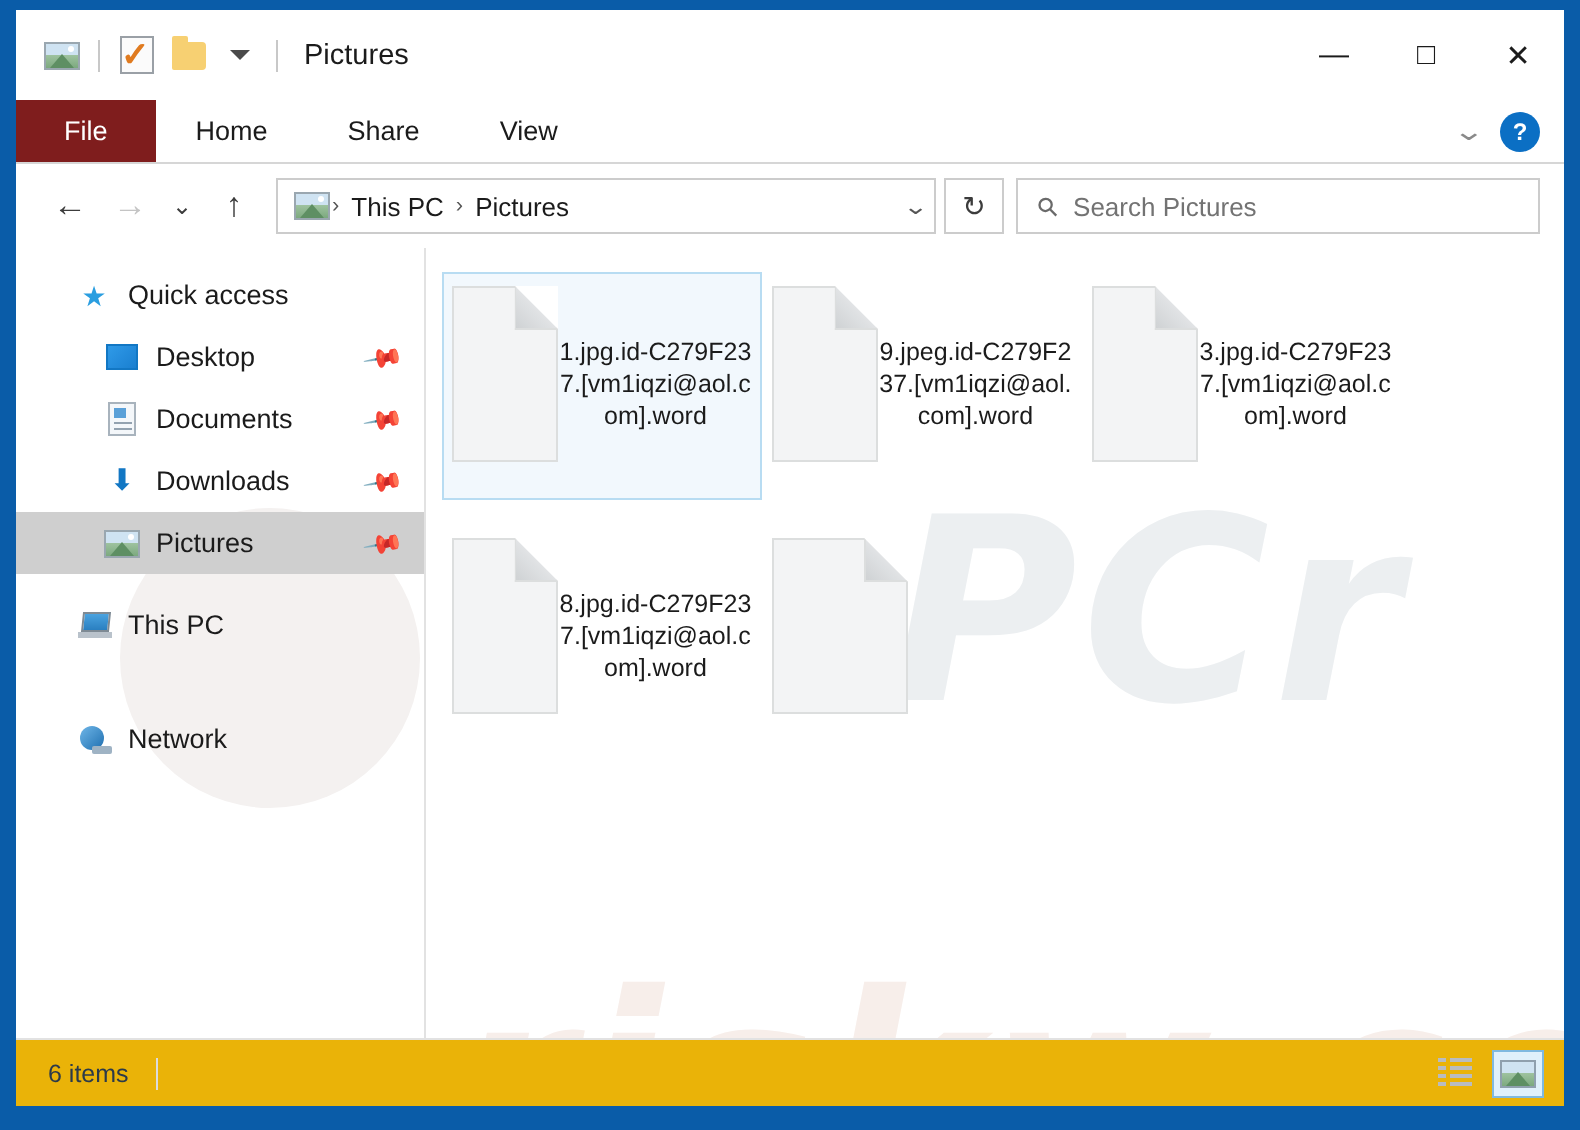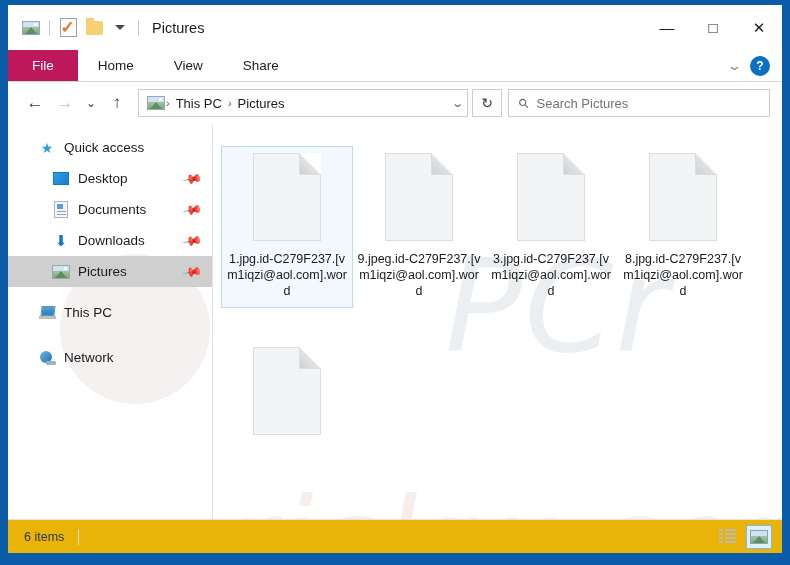--- a/index.html
+++ b/index.html
@@ -19,21 +19,21 @@
     background: #ffffff;
     display: flex; flex-direction: column;
     overflow: hidden;
   }
 
   
   .watermark {
     position: absolute;
     pointer-events: none;
     font-family: "DejaVu Sans", sans-serif;
-    font-weight: normal;
+    font-weight: bold;
     font-style: italic;
     color: #dfe3e6;
     user-select: none;
     white-space: nowrap;
   }
   .wm-top {
     left: 232px; top: 108px;
     font-size: 128px;
     color: #eceff1;
     letter-spacing: 2px;
@@ -134,21 +134,21 @@
     background: #ffffff;
     border-bottom: 1px solid #d6d6d6;
     flex: 0 0 auto;
     position: relative; z-index: 5;
   }
   .tab {
     padding: 0 20px;
     display: flex; align-items: center;
     font-size: 13.5px; color: #1b1b1b;
   }
-  .tab.file { background: #be185d; color: #ffffff; padding: 0 24px; }
+  .tab.file { background: #7f1d1d; color: #ffffff; padding: 0 24px; }
   .ribbon-right { margin-left: auto; display: flex; align-items: center; gap: 10px; padding-right: 12px; }
   .chev-small {
     font-size: 13px; color: #8a8a8a; transform: scaleX(1.5);
   }
   .help-btn {
     width: 20px; height: 20px; border-radius: 50%;
     background: #0b6fc4; color: #fff;
     display: flex; align-items: center; justify-content: center;
     font-size: 12px; font-weight: bold;
   }
@@ -278,24 +278,24 @@
     flex: 1 1 auto; position: relative;
     background: #ffffff;
     overflow: hidden;
   }
   #filegrid {
     position: relative; z-index: 2;
     display: flex; flex-wrap: wrap;
     padding: 6px 0 0 8px;
   }
   .file-item {
-    width: 132px;
+    width: 160px;
     padding: 6px 4px 8px 4px;
-    margin: 16px 0px;
-    display: flex; flex-direction: column; align-items: center;
+    margin: 6px 0px;
+    display: flex; flex-direction: row; align-items: center;
     border: 1px solid transparent;
   }
   .file-item.selected {
     background: #f2f8fd;
     border: 1px solid #b8dcf2;
   }
   .doc-icon {
     width: 68px; height: 88px;
     background: #f3f4f5;
     border: 1px solid #dcdede;
@@ -392,22 +392,22 @@
       <div class="win-controls">
         <div class="win-btn">—</div>
         <div class="win-btn">□</div>
         <div class="win-btn close">✕</div>
       </div>
     </div>
 
     <div id="ribbon">
       <div class="tab file">File</div>
       <div class="tab">Home</div>
+      <div class="tab">Share</div>
       <div class="tab">View</div>
-      <div class="tab">Share</div>
       <div class="ribbon-right">
         <div class="chev-small">⌄</div>
         <div class="help-btn">?</div>
       </div>
     </div>
 
     <div id="addressrow">
       <div class="navbtn">←</div>
       <div class="navbtn disabled">→</div>
       <div class="navbtn small">⌄</div>
@@ -479,21 +479,21 @@
         <div class="nav-item" style="margin-top:10px">
           <span class="ni-icon">
             <span class="pc-icon">
                 <span class="screen"></span>
                 <span class="base"></span>
               </span>
           </span>
           <span class="label">This PC</span>
         </div>
 
-        <div class="nav-item" style="margin-top:14px">
+        <div class="nav-item" style="margin-top:26px">
           <span class="ni-icon">
             <span class="net-icon">
                 <span class="globe"></span>
                 <span class="base2"></span>
               </span>
           </span>
           <span class="label">Network</span>
         </div>
       </div>
 

